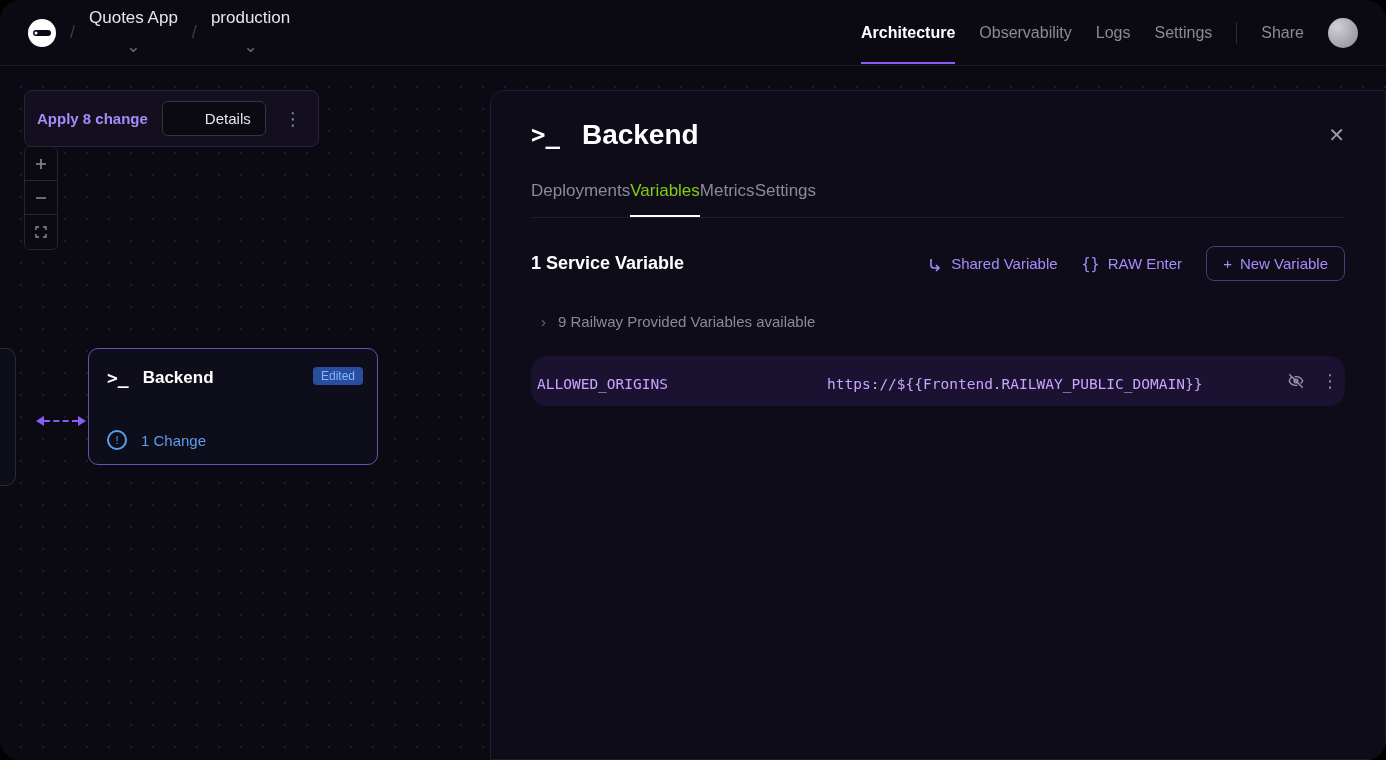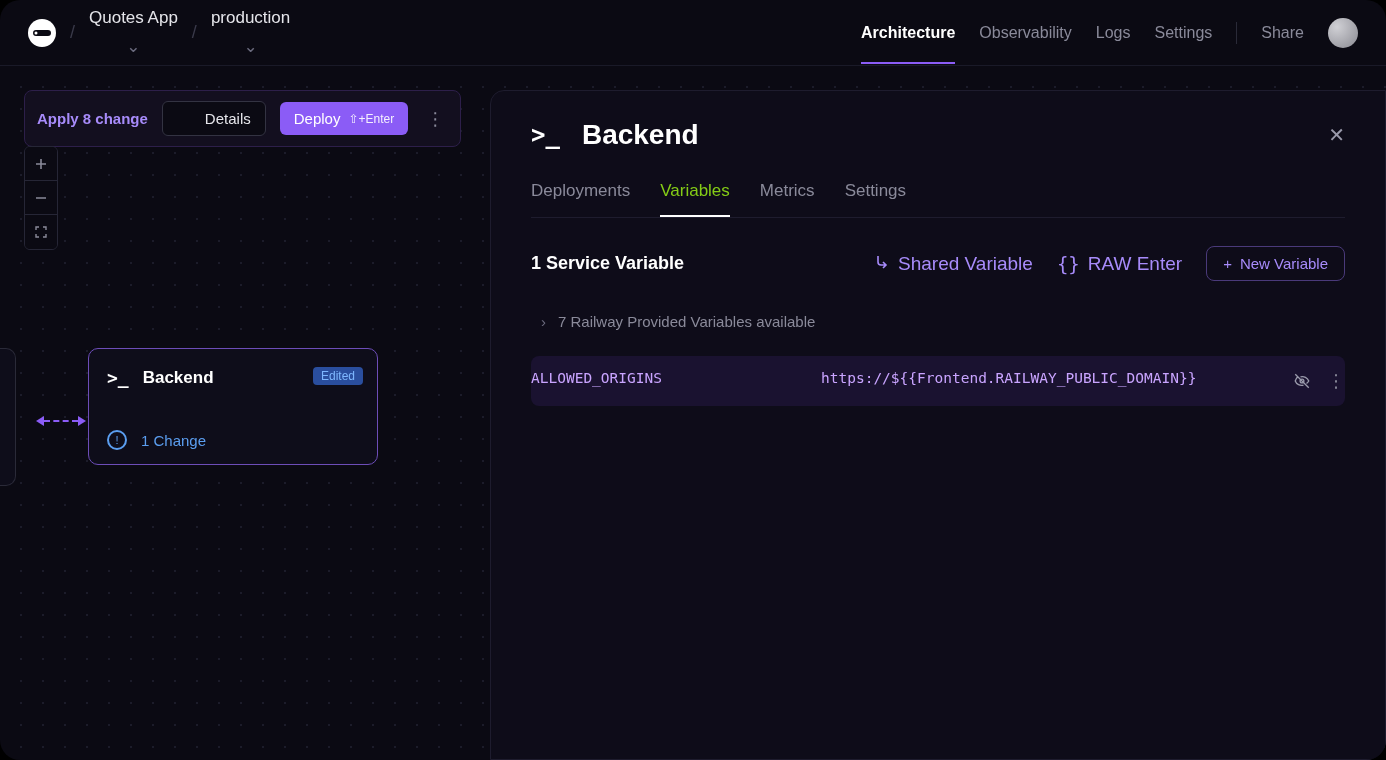--- a/index.html
+++ b/index.html
@@ -54,35 +54,35 @@
 .status-circle { width:20px; height:20px; border:2px solid #5b9ef0; border-radius:50%; display:flex;align-items:center;justify-content:center;font-size:11px;color:#5b9ef0; }
 
 
 .panel { position:absolute; right:0; top:24px; bottom:0; width:896px; background:#0e0c19; border:1px solid #1e1c2e; border-top-left-radius:14px; }
 .panel-head { padding:28px 40px 0 40px; }
 .panel-title-row { display:flex; align-items:center; justify-content:space-between; }
 .panel-title { display:flex; align-items:center; gap:22px; }
 .panel-title .term-big { font-family:monospace; font-weight:700; font-size:24px; color:#fff; }
 .panel-title h1 { color:#fff; font-size:28px; font-weight:700; }
 .close-btn { background:none; border:none; color:#9a9aab; font-size:20px; cursor:pointer; }
-.panel-tabs { display:flex; gap:30px; margin-top:30px; border-bottom:1px solid #1e1c2e; }
+.panel-tabs { display:flex; margin-top:30px; border-bottom:1px solid #1e1c2e; }
 .panel-tab { color:#8a8a9a; font-size:17px; padding-bottom:14px; cursor:pointer; }
 .panel-tab.active { color:#84cc16; font-weight:400; border-bottom:2px solid #fff; }
 
 .panel-body { padding:28px 40px; }
 .var-head { display:flex; align-items:center; justify-content:space-between; }
 .var-count { color:#fff; font-size:18px; font-weight:600; }
 .var-actions { display:flex; align-items:center; gap:24px; }
-.link-action { color:#a78bfa; font-size:19px; display:flex; gap:8px; cursor:pointer; }
+.link-action { color:#a78bfa; font-size:15px; display:flex; align-items:center; gap:8px; cursor:pointer; }
 .btn-new { border:1px solid #4a3a7a; background:transparent; color:#a78bfa; padding:8px 16px; border-radius:8px; font-size:15px; display:flex;align-items:center;gap:8px;cursor:pointer; }
 
 .provided-row { margin-top:26px; display:flex; align-items:center; gap:12px; color:#8a8a9a; font-size:15px; cursor:pointer; padding:6px 10px;}
 .chev-r { color:#6b6b7e; }
 
-.var-row { margin-top:20px; background:#1a1230; border-radius:8px; padding:14px 0; display:flex; align-items:flex-start; }
+.var-row { margin-top:20px; background:#1a1230; border-radius:16px; padding:14px 6px; display:flex; align-items:flex-end; }
 .var-key { color:#c9a4ff; font-family: ui-monospace,Menlo,monospace; font-size:14.5px; flex:0 0 290px; }
 .var-val { color:#c9a4ff; font-family: ui-monospace,Menlo,monospace; font-size:14.5px; flex:1; }
 .var-icons { display:flex; align-items:center; gap:16px; color:#8a8a9a; }
 .eye-off, .row-dots { cursor:pointer; }
 .row-dots { font-size:18px; }
 
 svg { display:block; }
 </style>
 </head>
 <body>
@@ -118,24 +118,20 @@
       <div class="avatar"></div>
     </div>
   </div>
 
   <div class="canvas">
     <div class="dot-grid"></div>
 
     <div class="changes-bar">
       <span class="changes-label">Apply 8 change</span>
       <button class="btn btn-outline">Details</button>
-      <button class="btn btn-primary">
-        <span>Deploy</span>
-        <span class="kbd">⇧+Enter</span>
-      </button>
       <button class="dots-btn">⋮</button>
     </div>
 
     <div class="zoom-controls">
       <button class="zoom-btn">
           <svg width="14" height="14" viewBox="0 0 14 14">
             <path stroke="#8a8a9a" stroke-width="1.6" d="M7 2v10M2 7h10"></path>
           </svg>
         </button>
       <button class="zoom-btn">
@@ -203,21 +199,21 @@
             </div>
             <button class="btn-new">
               <span>+</span>
               <span>New Variable</span>
             </button>
           </div>
         </div>
 
         <div class="provided-row">
           <span class="chev-r">›</span>
-          <span>7 Railway Provided Variables available</span>
+          <span>9 Railway Provided Variables available</span>
         </div>
 
         <div class="var-row">
           <span class="var-key">ALLOWED_ORIGINS</span>
           <span class="var-val">https://${{Frontend.RAILWAY_PUBLIC_DOMAIN}}</span>
           <div class="var-icons">
             <span class="eye-off">
               <svg width="18" height="18" viewBox="0 0 24 24">
                   <path stroke="#9a9aab" stroke-width="1.8" fill="none" d="M3 3l18 18M10 6.5A9 9 0 0 1 21 12a13 13 0 0 1-3 3.3M6.3 6.3A13 13 0 0 0 3 12a9 9 0 0 0 11 5.5"></path>
                   <circle cx="12" cy="12" r="2.5" stroke="#9a9aab" stroke-width="1.8" fill="none"></circle>

